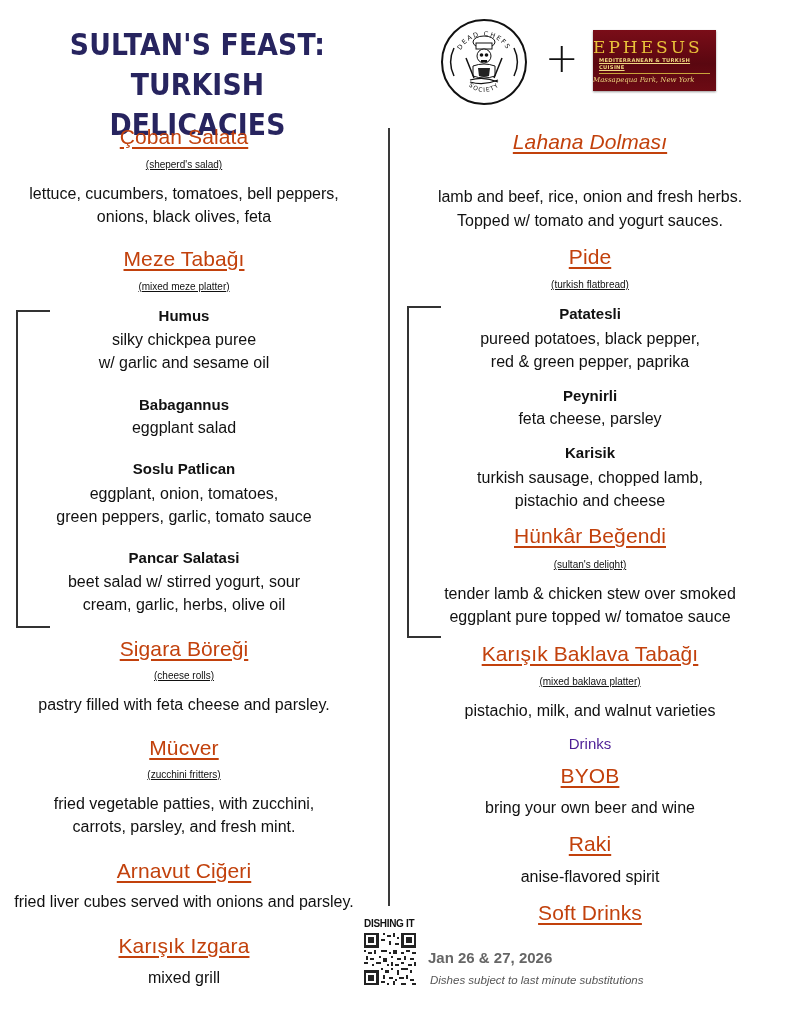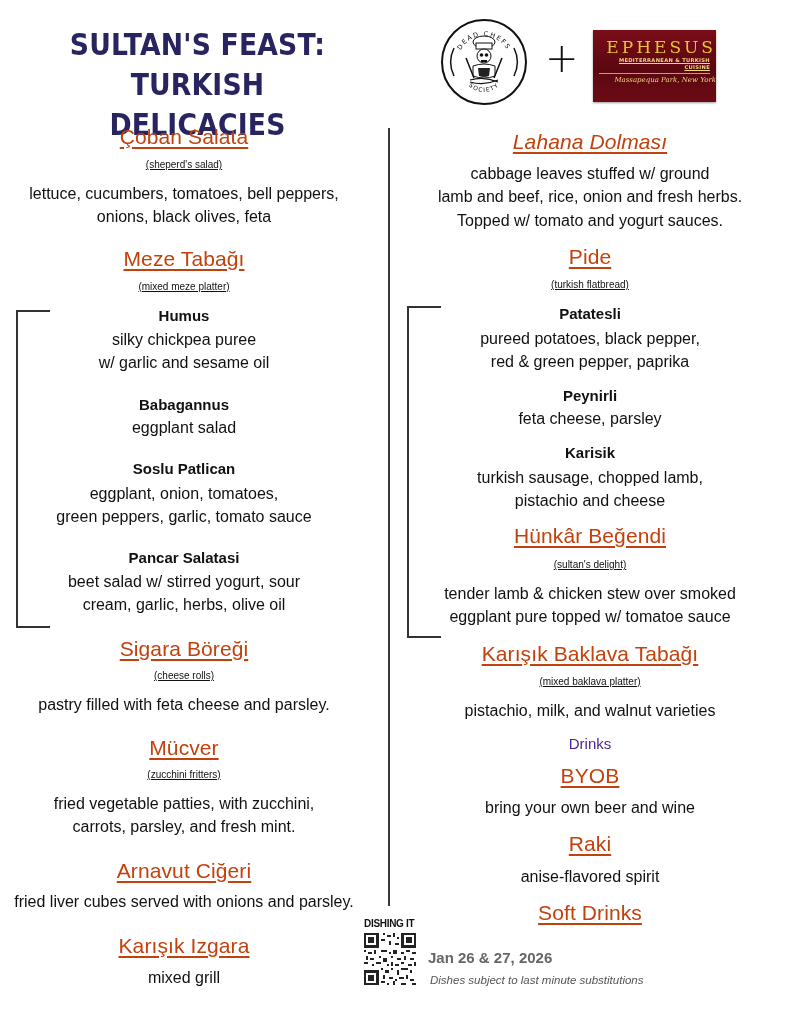--- a/index.html
+++ b/index.html
@@ -15,24 +15,24 @@
   }
 
   .logo-dcs {
     position: absolute; left: 440px; top: 18px; width: 88px; height: 88px;
   }
   .plus {
     position: absolute; left: 545px; top: 38px; font-size: 40px; line-height: 40px;
     color: #111; font-weight: 300; font-family: "DejaVu Sans", sans-serif;
   }
   .logo-eph {
-    position: absolute; left: 593px; top: 30px; width: 123px; height: 72px;
+    position: absolute; left: 593px; top: 30px; width: 123px; height: 61px;
     background: linear-gradient(180deg, #7a0d18 0%, #5a0710 55%, #6d0b14 100%);
     box-shadow: 0 1px 2px rgba(0,0,0,0.4);
-    text-align: right; overflow: hidden;
+    text-align: left; overflow: hidden;
   }
   .logo-eph .name {
     margin-top: 8px; color: #e9c23a; font-family: "DejaVu Serif", serif;
     font-size: 17px; letter-spacing: 3px; line-height: 18px;
   }
   .logo-eph .sub {
     color: #f0d880; font-family: "DejaVu Sans", sans-serif; font-weight: bold;
     font-size: 5.2px; letter-spacing: 0.3px; line-height: 7px;
     border-bottom: 1px solid #c9a43a; margin: 1px 6px 0 6px; padding-bottom: 2px;
   }
@@ -188,21 +188,20 @@
     <div class="dish">Karışık Izgara</div>
   </div>
   <div class="abs desc" style="top:966px;">mixed grill</div>
 </div>
 
 <div class="col col-right" style="top:0; height:1035px;">
 
   <div class="abs" style="top:129px;font-style:italic;">
     <div class="dish">Lahana Dolması</div>
   </div>
-  <div class="abs desc" style="top:162px;">cabbage leaves stuffed w/ ground</div>
   <div class="abs desc" style="top:185px;">lamb and beef, rice, onion and fresh herbs.</div>
   <div class="abs desc" style="top:209px;">Topped w/ tomato and yogurt sauces.</div>
 
   <div class="abs" style="top:244px;">
     <div class="dish">Pide</div>
   </div>
   <div class="abs sub" style="top:278px;">(turkish flatbread)</div>
 
   <div class="bracket" style="left:12px; top:306px; width:34px; height:332px;"></div>
 

